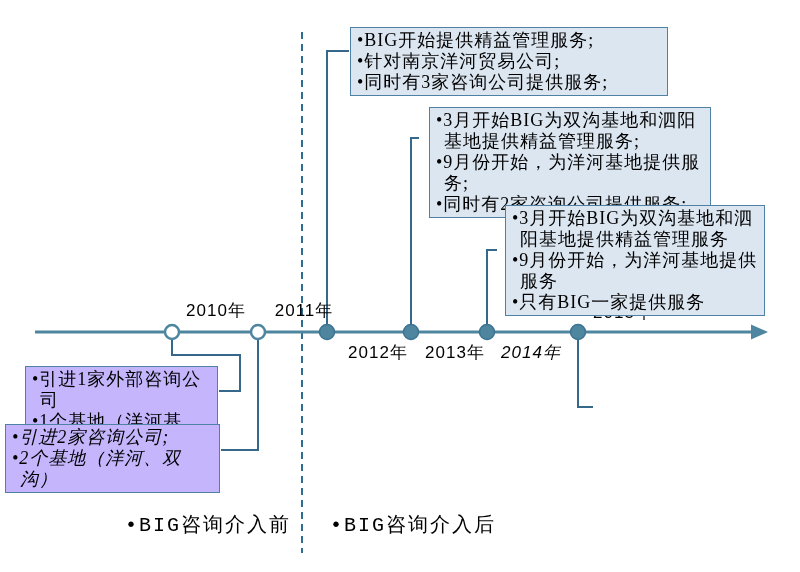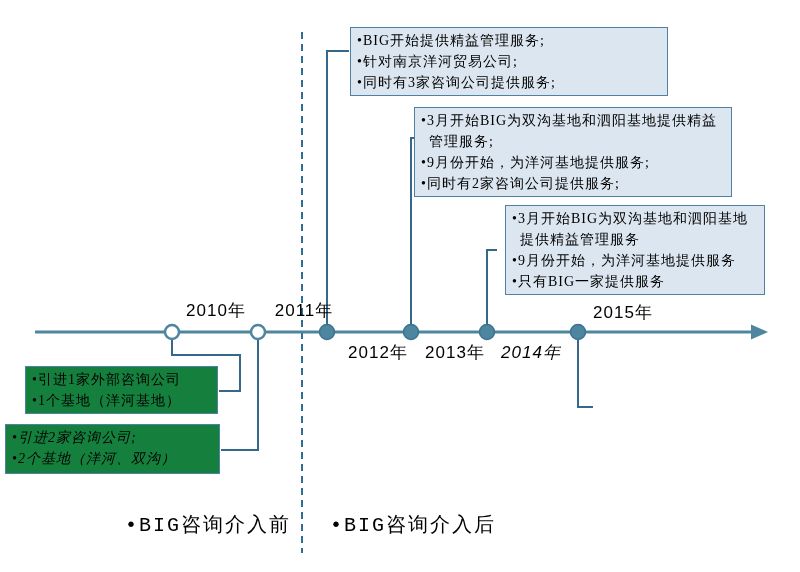--- a/index.html
+++ b/index.html
@@ -26,24 +26,24 @@
   .year{
     position:absolute;transform:translateX(-50%);
     font-family:"Liberation Sans",sans-serif;
     font-size:17px;letter-spacing:1px;white-space:nowrap;color:var(--text);margin-left:44px;
   }
   .box{
     position:absolute;box-sizing:border-box;
     border:1.5px solid var(--box-border);
     padding:2px 6px;
     font-family:"Liberation Serif",serif;
-    font-size:14px;line-height:21px;letter-spacing:1px;color:var(--text);
+    font-size:18px;line-height:21px;letter-spacing:1px;color:var(--text);
   }
   .box.blue{background:var(--box-fill);}
-  .box.white{background:#15803d;}
+  .box.white{background:#c4b5fd;}
   .ln{padding-left:8px;text-indent:-8px;}
   .caption{
     position:absolute;font-family:Liberation Mono, monospace;
     font-size:20px;letter-spacing:2px;white-space:nowrap;color:var(--text);
   }
 </style>
 </head>
 <body>
 
 <div class="canvas">
@@ -75,21 +75,21 @@
   <div class="year" style="left:411px;top:341px;">2013年</div>
   <div class="year" style="left:487px;top:341px;font-style:italic;">2014年</div>
   <div class="year" style="left:579px;top:301px;">2015年</div>
 
   <div class="box blue" style="left:350px;top:27px;width:318px;min-height:64px;">
     <div class="ln">•BIG开始提供精益管理服务;</div>
     <div class="ln">•针对南京洋河贸易公司;</div>
     <div class="ln">•同时有3家咨询公司提供服务;</div>
   </div>
 
-  <div class="box blue" style="left:414px;top:107px;width:318px;min-height:84px;">
+  <div class="box blue" style="left:429px;top:107px;width:282px;min-height:84px;">
     <div class="ln">•3月开始BIG为双沟基地和泗阳基地提供精益管理服务;</div>
     <div class="ln">•9月份开始，为洋河基地提供服务;</div>
     <div class="ln">•同时有2家咨询公司提供服务;</div>
   </div>
 
   <div class="box blue" style="left:497px;top:205px;width:260px;min-height:86px;margin-left:8px;">
     <div class="ln">•3月开始BIG为双沟基地和泗阳基地提供精益管理服务</div>
     <div class="ln">•9月份开始，为洋河基地提供服务</div>
     <div class="ln">•只有BIG一家提供服务</div>
   </div>

